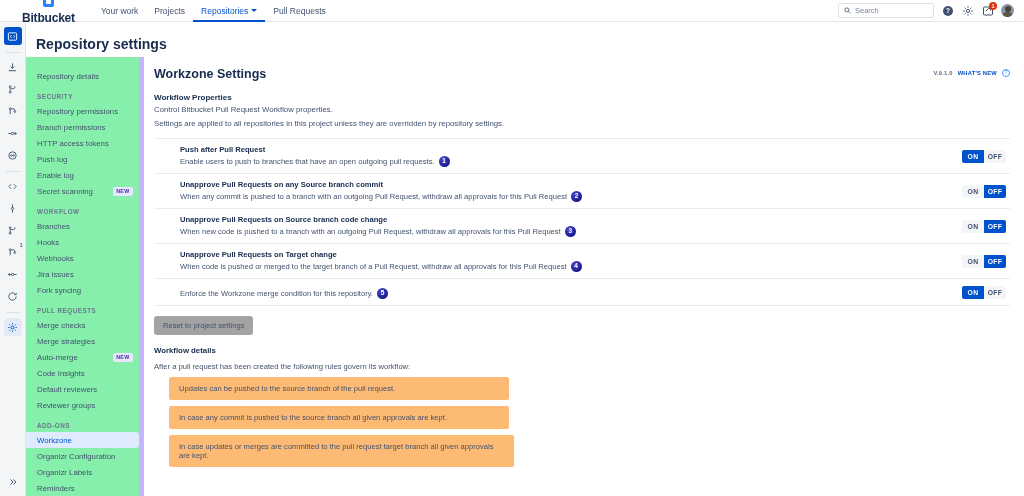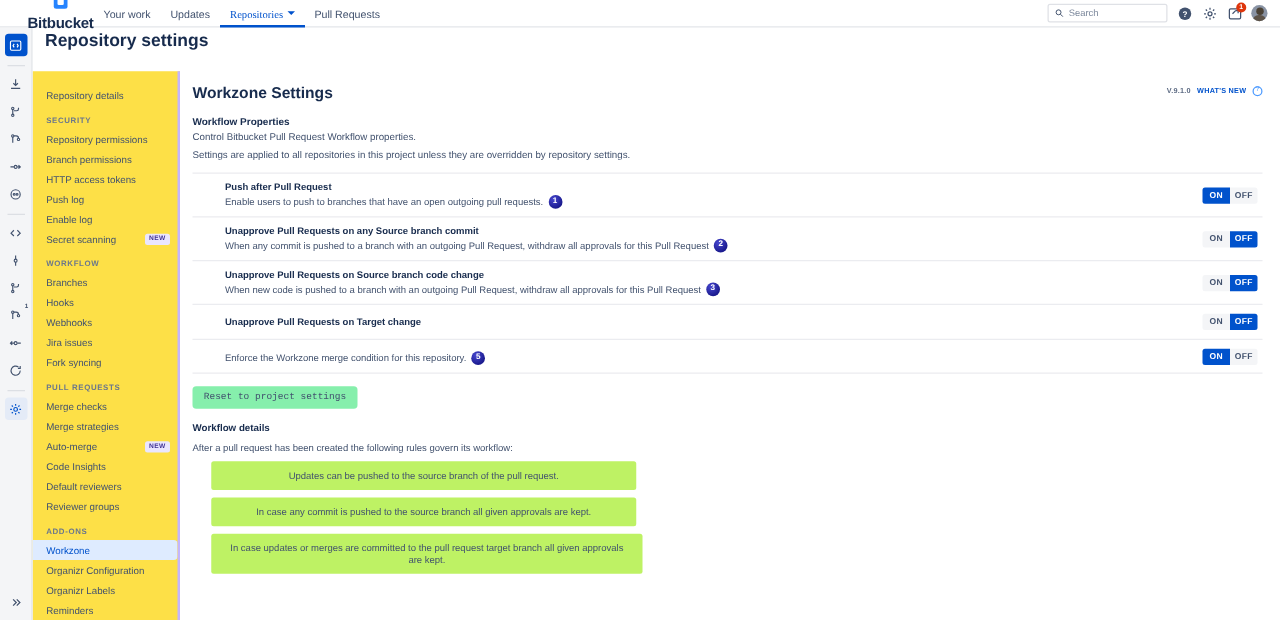--- a/index.html
+++ b/index.html
@@ -24,27 +24,27 @@
   .bb-mark {
     width: 11px; height: 11px; border-radius: 2px;
     background: #2684FF; position: relative;
   }
   .bb-mark:after {
     content: ""; position: absolute; left: 3px; top: 3px;
     width: 5px; height: 5px; background: #fff; border-radius: 1px;
   }
   .bb-word { font-size: 12px; font-weight: 600; color: #172B4D; letter-spacing: -0.2px; }
 
-  .nav-items { display: flex; align-items: center; gap: 0px; height: 22px; }
+  .nav-items { display: flex; align-items: center; gap: 0px; margin-left: 18px; height: 22px; }
   .nav-item {
     font-size: 8.5px; color: #42526E; padding: 0 8px; height: 22px;
     display: flex; align-items: center; gap: 3px; cursor: pointer;
     white-space: nowrap;
   }
-  .nav-item.active { color: #0052CC; box-shadow: inset 0 -2px 0 #0052CC; font-family: Liberation Serif, serif; }
+  .nav-item.active { color: #0052CC; box-shadow: inset 0 -2px 0 #0052CC; }
   .caret { width: 0; height: 0; border-left: 3px solid transparent; border-right: 3px solid transparent; border-top: 3px solid currentColor; display: inline-block; }
 
   .nav-right { margin-left: auto; display: flex; align-items: center; gap: 7px; margin-right: 10px; padding-left: 28px; }
   .searchbox {
     width: 96px; height: 15px; border: 1px solid #dfe1e6; border-radius: 2px;
     display: flex; align-items: center; gap: 4px; padding: 0 5px; background: #fff;
   }
   .searchbox .ph { font-size: 7.5px; color: #7A869A; }
   .nicon { width: 13px; height: 13px; position: relative; display: flex; align-items: center; justify-content: center; color: #42526E; cursor: pointer; }
   .badge-dot {
@@ -76,29 +76,29 @@
   .rail-ico.sel { background: #0052CC; color: #fff; }
   .rail-ico.sel2 { background: #E4EBF7; color: #0052CC; }
   .rail-sep { width: 14px; height: 1px; background: #dcdfe4; margin: 3px 0 5px; }
   .rail-ico .mini {
     position: absolute; top: -1px; right: -1px; font-size: 5px; color: #42526E; font-weight: 700;
   }
   .rail-bottom { margin-top: auto; margin-bottom: 5px; }
 
   
   .page-header {
-    position: absolute; top: 14px; left: 26px; width: 998px; height: 35px;
+    position: absolute; top: 26px; left: 26px; width: 998px; height: 35px;
     background: #fff; display: flex; align-items: center;
   }
   .page-title { font-size: 14px; font-weight: 600; color: #172B4D; margin-left: 10px; }
 
   
   .settings-nav {
     position: absolute; top: 57px; left: 26px; width: 118px; height: 439px;
-    background: #fde047; border-right: 2px solid #c4b5fd;
+    background: #86efac; border-right: 5px solid #c4b5fd;
     padding-top: 11px; overflow: hidden;
   }
   .snav-item {
     height: 16px; display: flex; align-items: center;
     padding: 0 6px 0 11px; font-size: 7.8px; color: #42526E;
     cursor: pointer; border-radius: 0 3px 3px 0; white-space: nowrap;
   }
   .snav-item.active { background: #DEEBFF; color: #0052CC; }
   .snav-group {
     font-size: 6.3px; font-weight: 700; letter-spacing: 0.5px;
@@ -169,49 +169,48 @@
     padding: 3px 0; width: 22px; text-align: center;
     background: #F4F5F7; color: #42526E; cursor: pointer;
   }
   .toggle span:first-child { border-radius: 2px 0 0 2px; }
   .toggle span:last-child { border-radius: 0 2px 2px 0; }
   .toggle span.on { background: #0052CC; color: #fff; }
 
   
   .reset-btn {
     margin-top: 10px; display: inline-block;
-    background: #86efac; color: #42526E; border: none;
+    background: #a3a3a3; color: #42526E; border: none;
     font-size: 7.6px; padding: 5px 9px; border-radius: 3px;
-    cursor: pointer; font-family: Liberation Mono, monospace;
+    cursor: pointer; font-family: Liberation Sans, sans-serif;
   }
   .wd-title { font-size: 7.8px; font-weight: 700; color: #172B4D; margin-top: 11px; }
   .wd-sub { font-size: 7.6px; color: #42526E; margin-top: 7px; }
   .wd-list { margin-top: 6px; margin-left: 15px; }
   .wd-item {
-    background: #bef264; color: #42526E; font-size: 7.6px;
+    background: #fdba74; color: #42526E; font-size: 7.6px;
     padding: 7px 10px; margin-bottom: 6px; border-radius: 2px;
     width: 340px;
-    text-align: center;
   }
   .wd-item.wide { width: 345px; }
 </style>
 </head>
 <body>
 
 <div class="topnav">
   <div class="bb-logo">
     <div class="bb-mark"></div>
     <div class="bb-word">Bitbucket</div>
   </div>
   <div class="nav-items" id="navItems">
       <div class="nav-item">
         <span>Your work</span>
       </div>
       <div class="nav-item">
-        <span>Updates</span>
+        <span>Projects</span>
       </div>
       <div class="nav-item active">
         <span>Repositories</span>
         <span class="caret"></span>
       </div>
       <div class="nav-item">
         <span>Pull Requests</span>
       </div>
     </div>
   <div class="nav-right">
@@ -468,20 +467,24 @@
           </div>
         </div>
         <div class="toggle">
           <span class="">ON</span>
           <span class="on">OFF</span>
         </div>
       </div>
       <div class="row">
         <div class="row-text">
           <div class="row-title">Unapprove Pull Requests on Target change</div>
+          <div class="row-desc">
+            <span>When code is pushed or merged to the target branch of a Pull Request, withdraw all approvals for this Pull Request</span>
+            <span class="num-badge">4</span>
+          </div>
         </div>
         <div class="toggle">
           <span class="">ON</span>
           <span class="on">OFF</span>
         </div>
       </div>
       <div class="row">
         <div class="row-text">
           <div class="row-desc">
             <span>Enforce the Workzone merge condition for this repository.</span>

